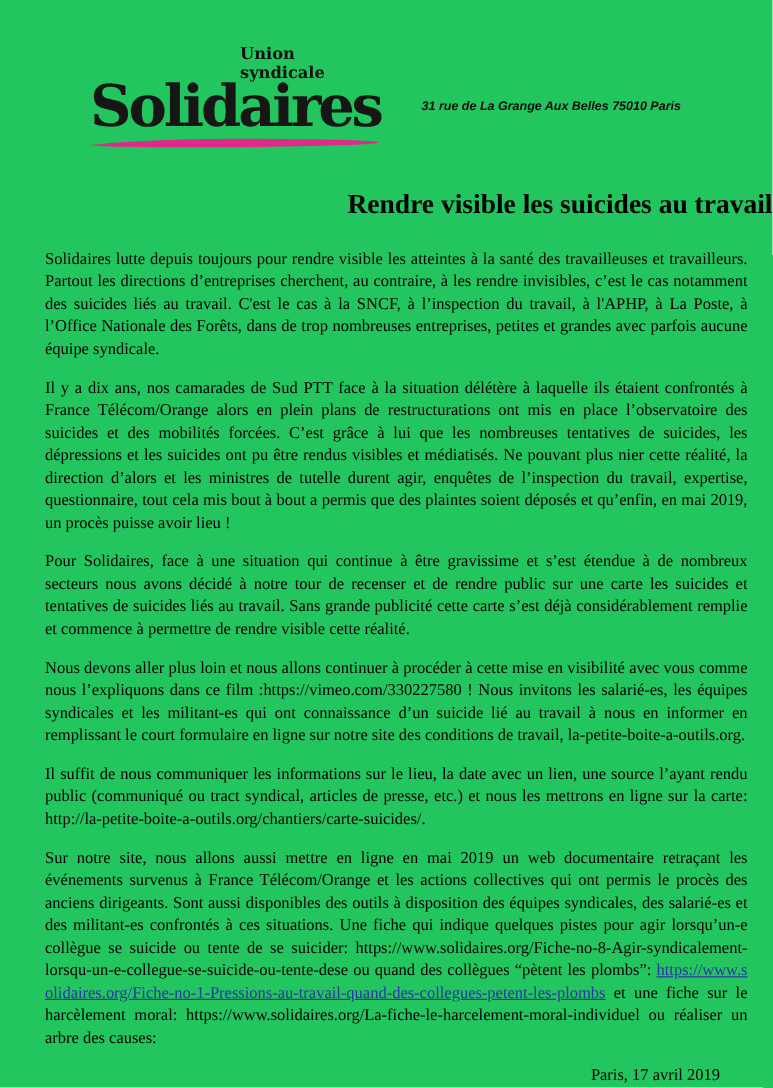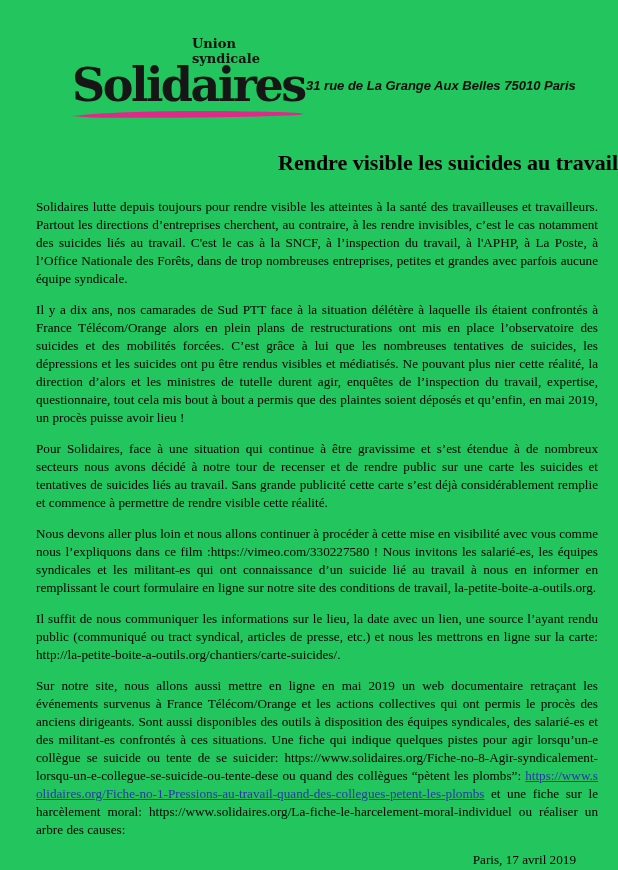--- a/index.html
+++ b/index.html
@@ -33,24 +33,24 @@
     font-weight:bold;
     font-size:46px;
     letter-spacing:-2.5px;
     line-height:44px;
     color:#161616;
   }
   .logo-underline { display:block; margin:1px 0 0 -2px; }
 
   .address {
     margin-top:42px;
-    text-align:left;
+    text-align:center;
     font-family:"Liberation Sans", sans-serif;
     font-weight:bold; font-style:italic;
-    font-size:13px; line-height:15px;
+    font-size:10px; line-height:15px;
     color:#0d0d0d;
     width:280px;
   }
 
   
   .doc-title {
     margin-top:30px;
     text-align:right;
     font-weight:bold;
     font-size:22px;

